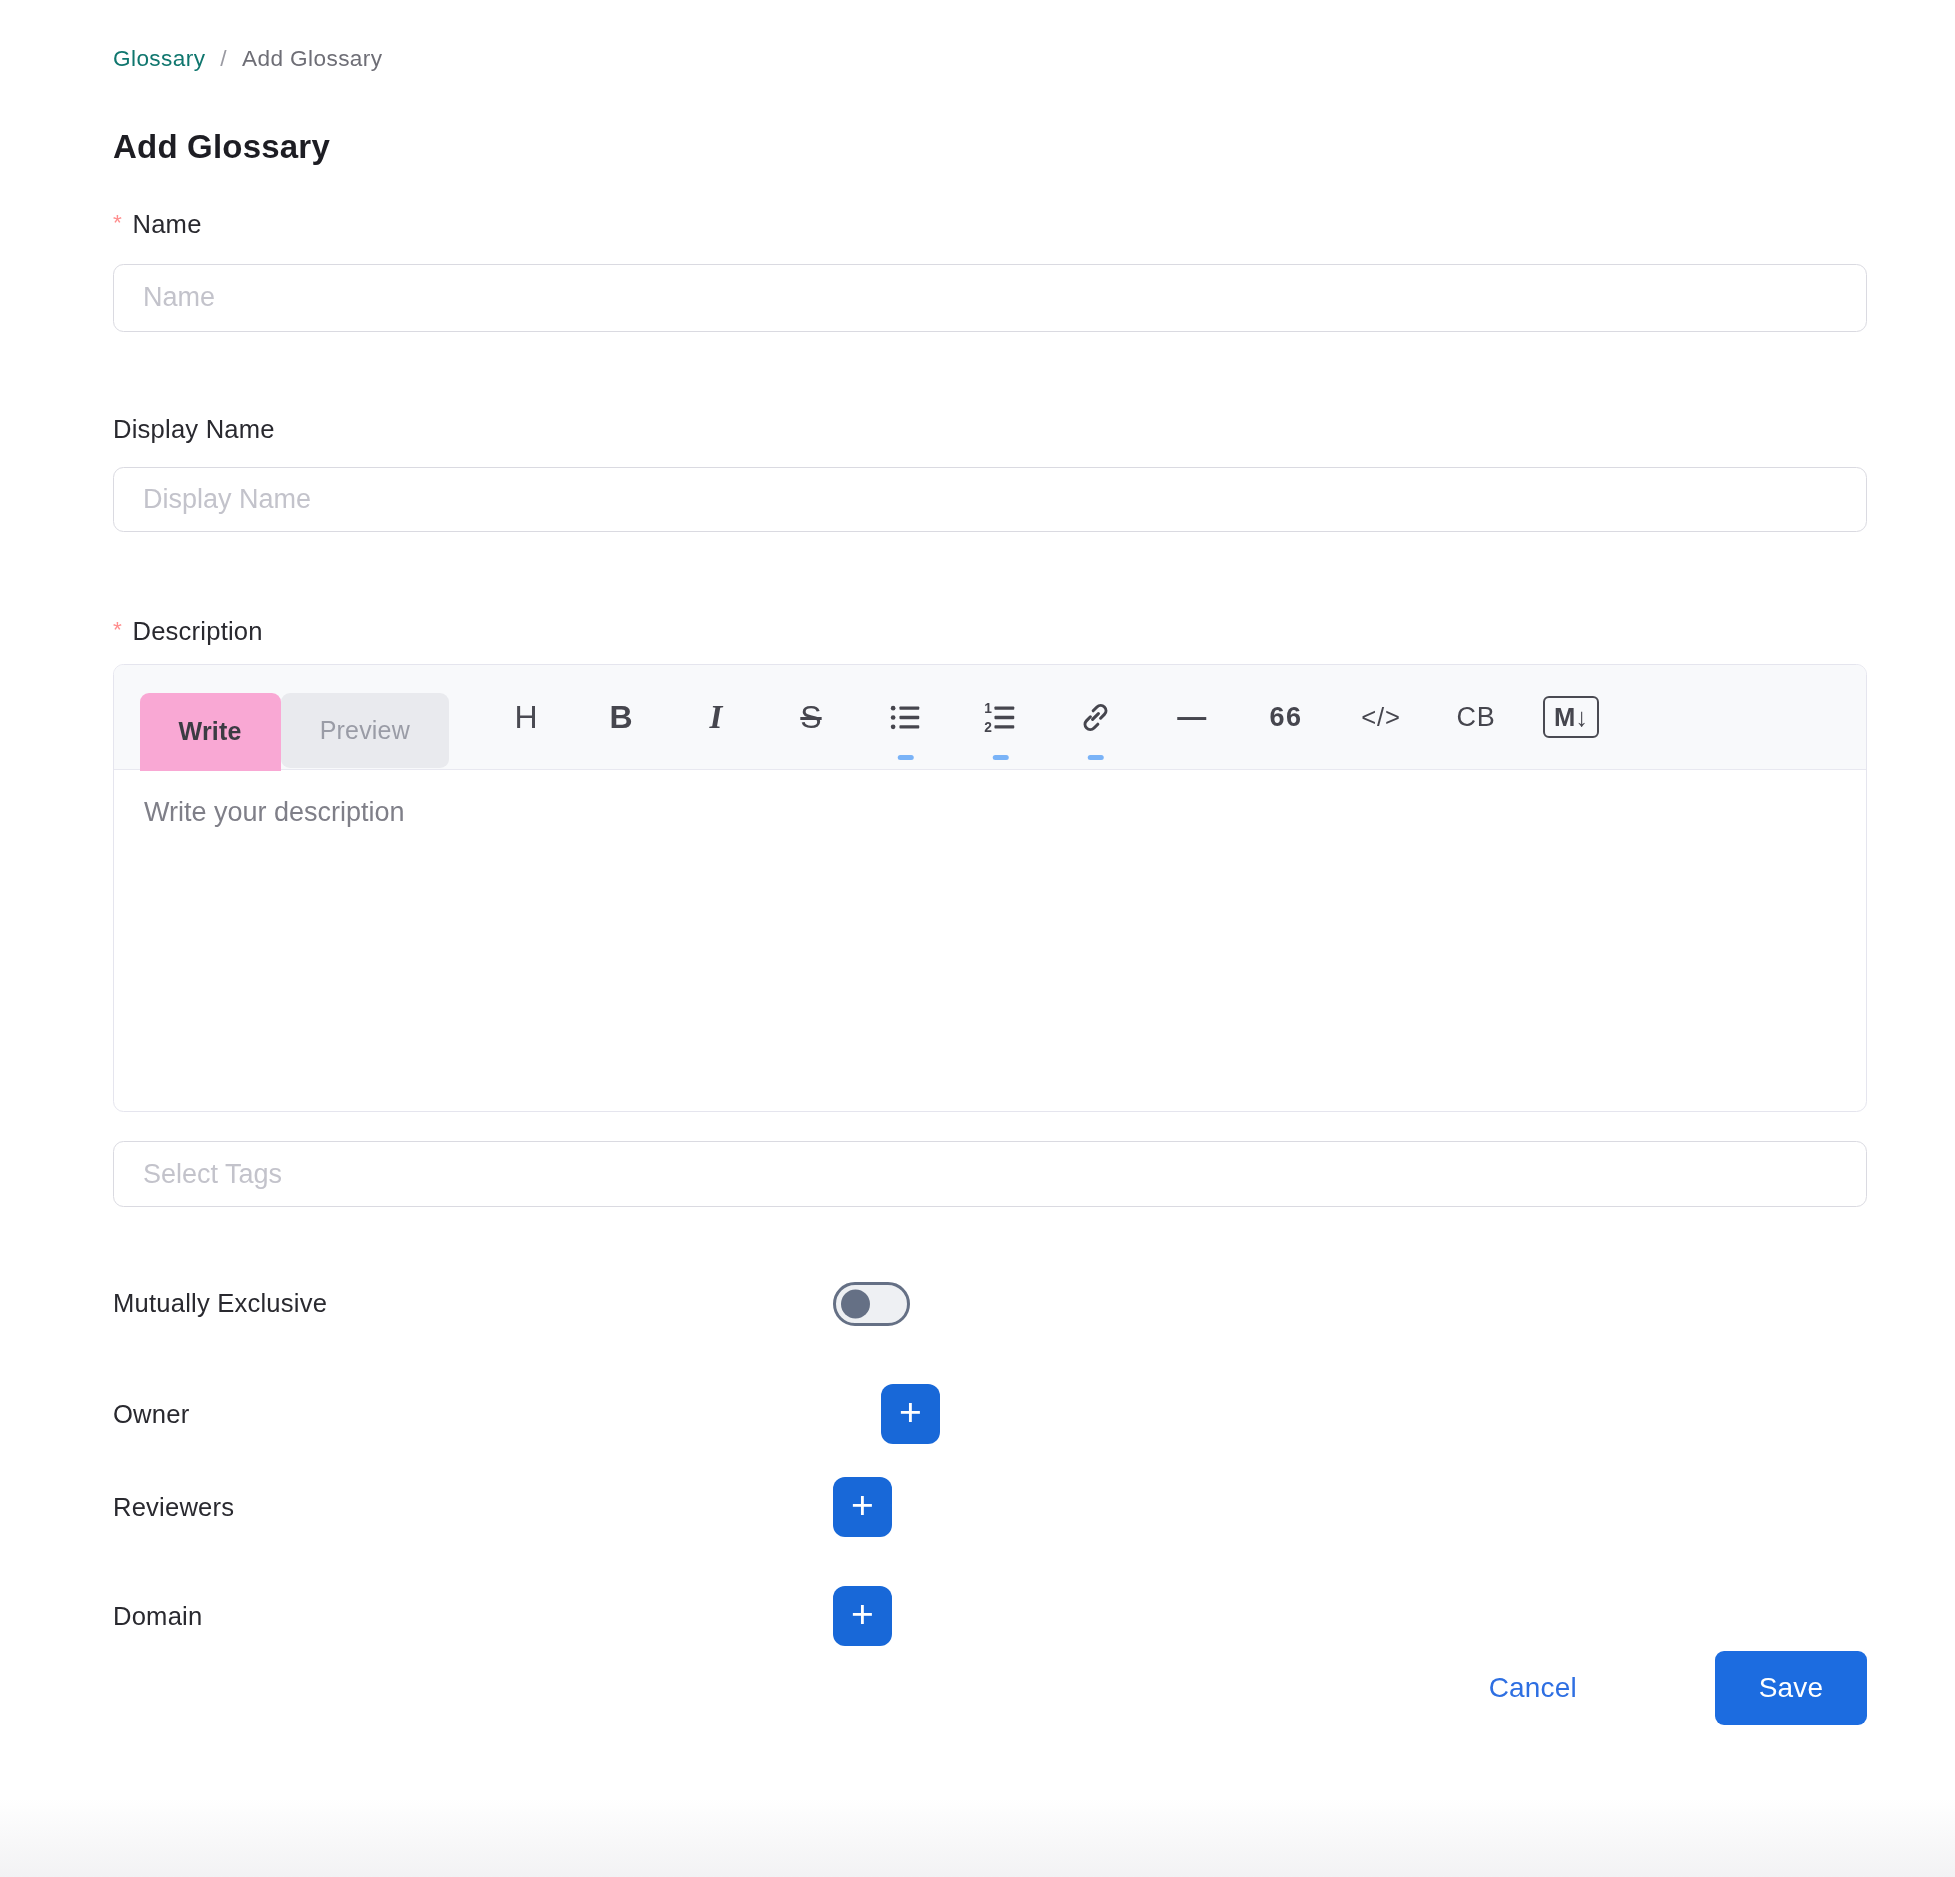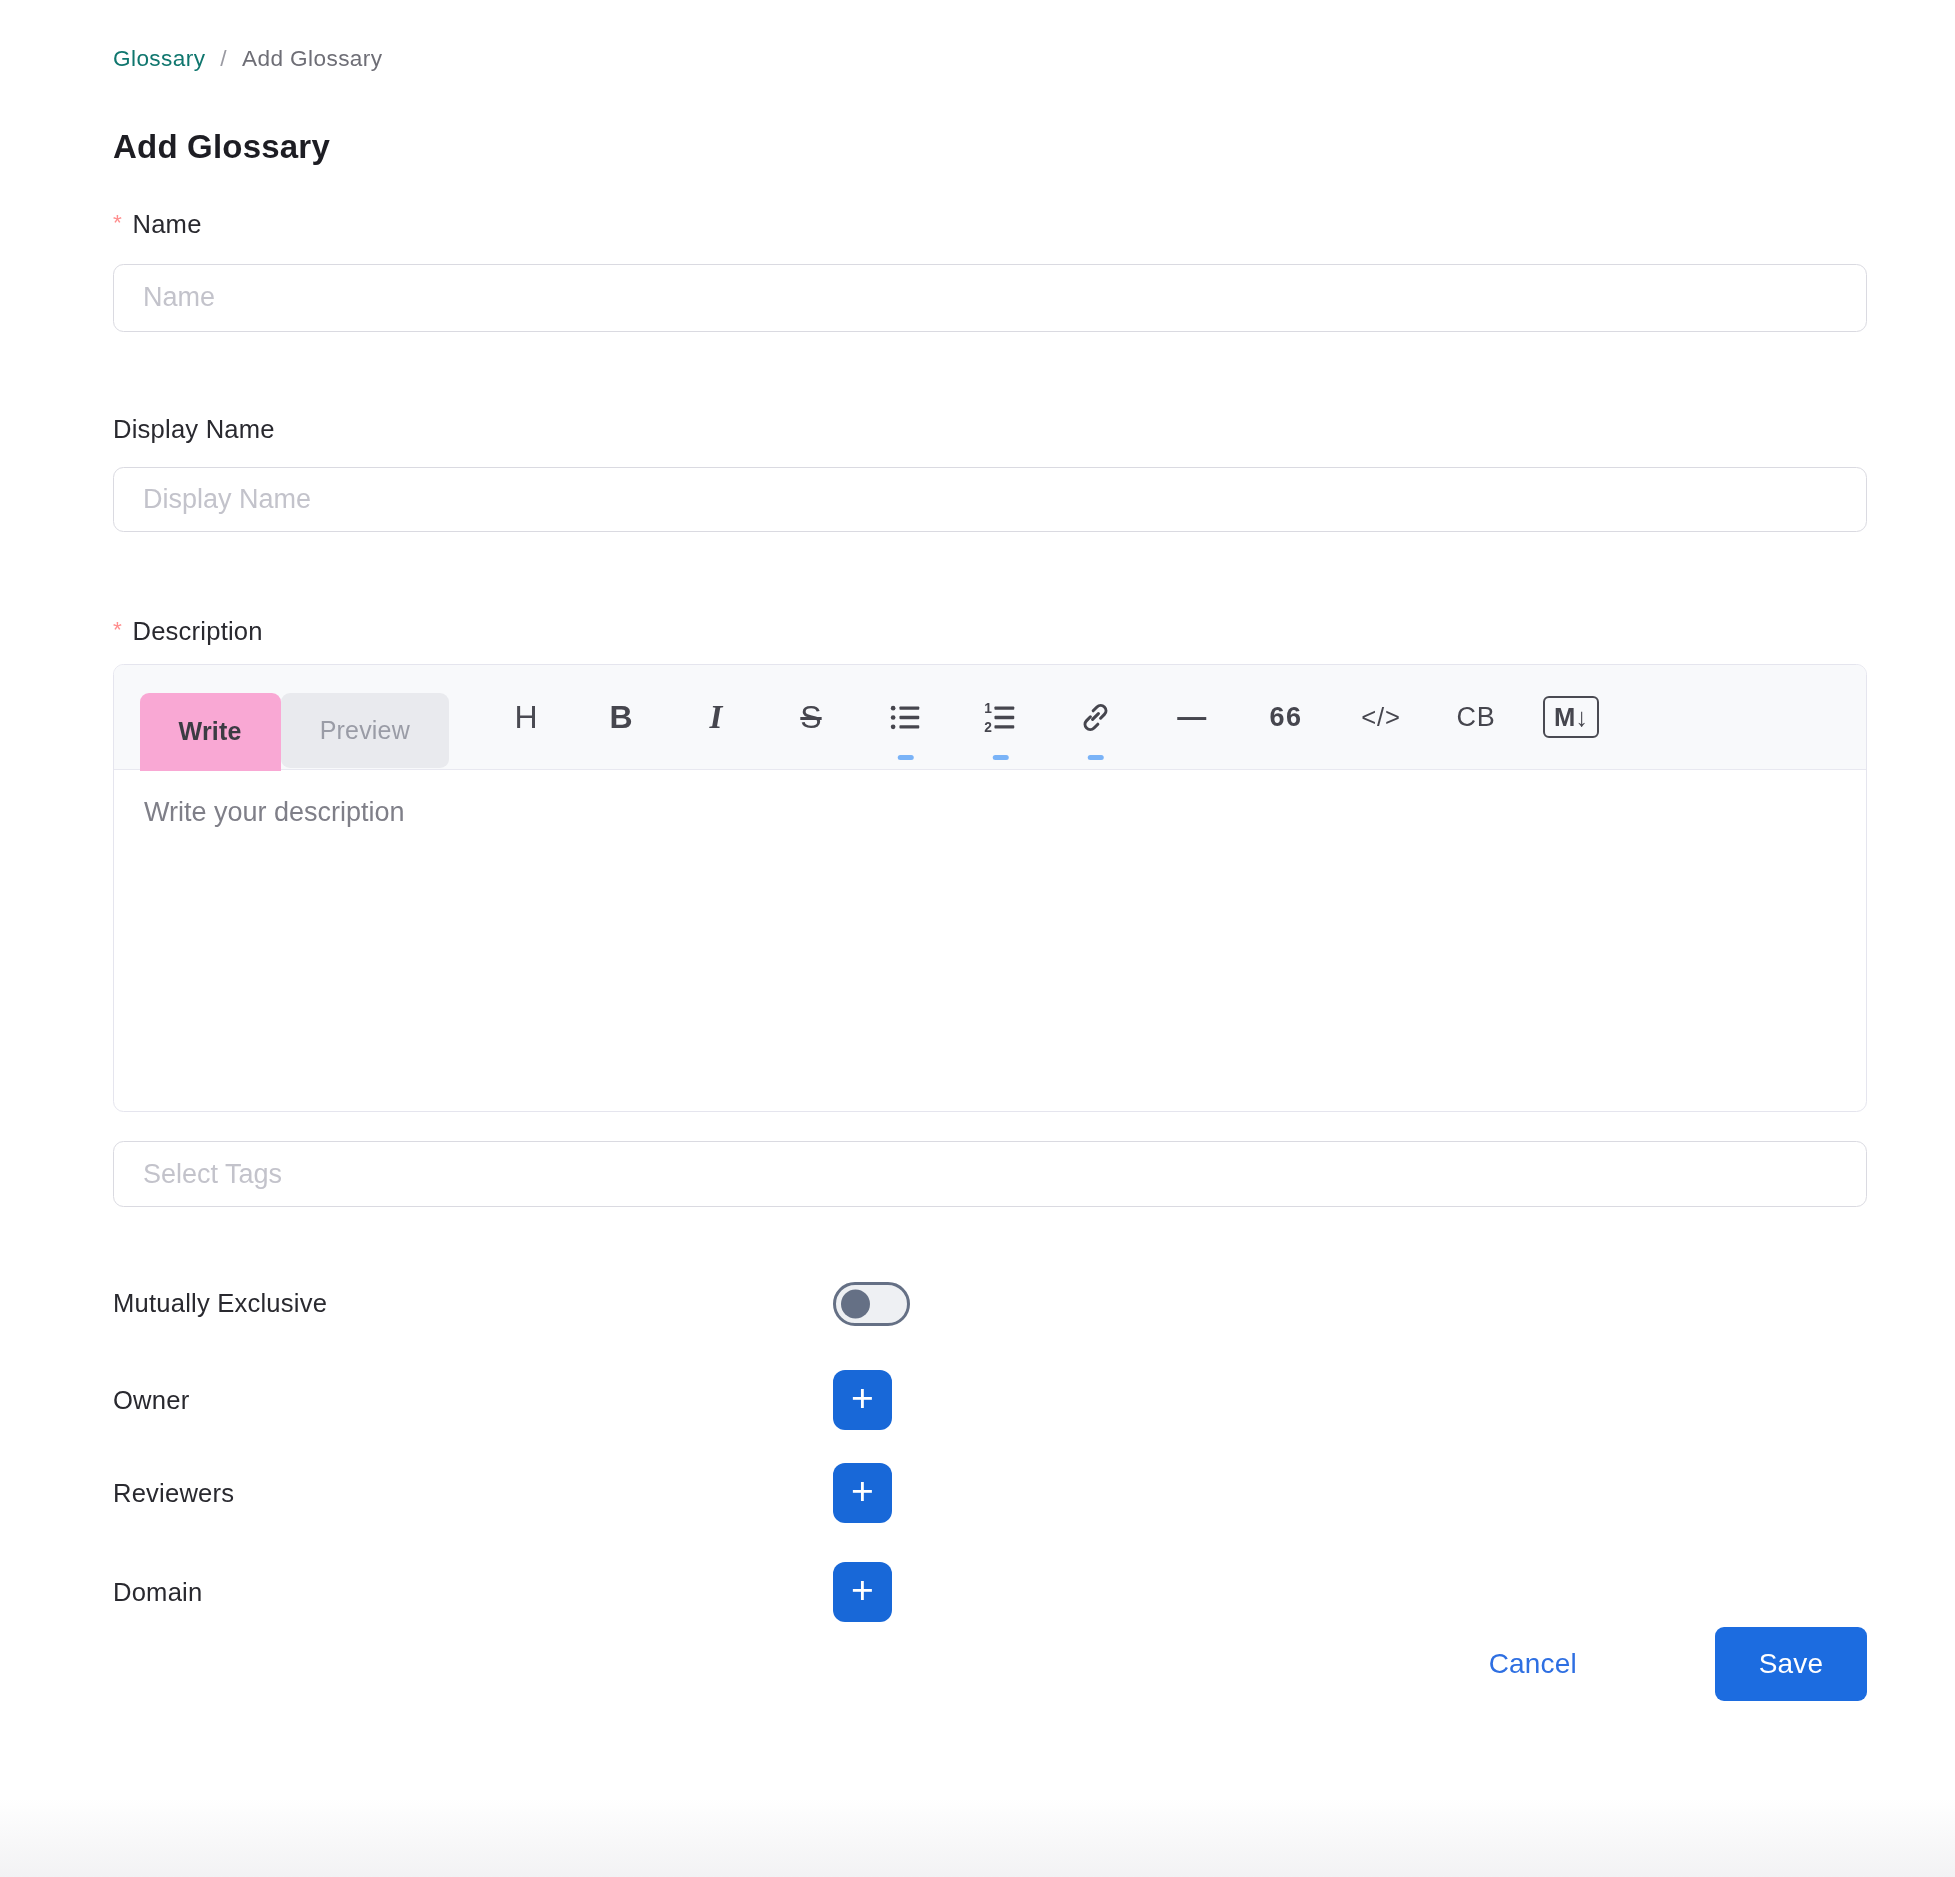--- a/index.html
+++ b/index.html
@@ -140,23 +140,23 @@
     background: transparent;
   }
   .editor-textarea::placeholder { color: #7f7f88; opacity: 1; }
 
   
   .opt-row {
     display: grid; grid-template-columns: 720px auto;
     align-items: center;
   }
   .row-me { margin-top: 65px; height: 63px; }
-  .row-owner { margin-top: 35px; height: 60px; }
+  .row-owner { margin-top: 49px; height: 60px; gap: 48px; }
   .row-reviewers { margin-top: 33px; height: 60px; }
-  .row-domain { margin-top: 39px; height: 60px; }
+  .row-domain { margin-top: 49px; height: 60px; }
   .opt-label {
     font-size: 25.6px; font-weight: 500; color: #29292f;
     letter-spacing: 0.2px;
   }
 
   
   .toggle {
     width: 77px; height: 44px;
     border: 3px solid #657085; border-radius: 22.6px;
     background: #eef0f3;

